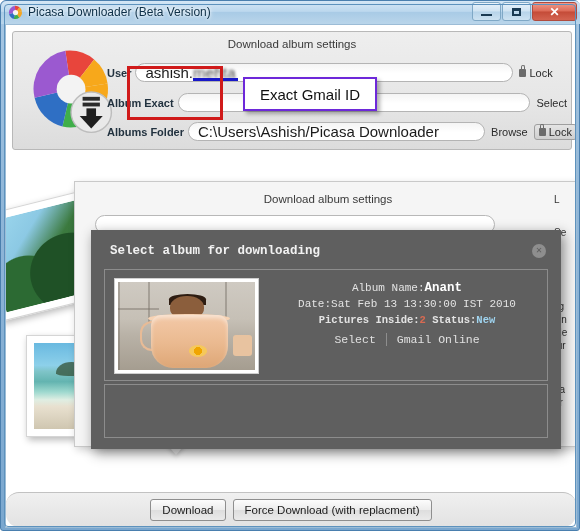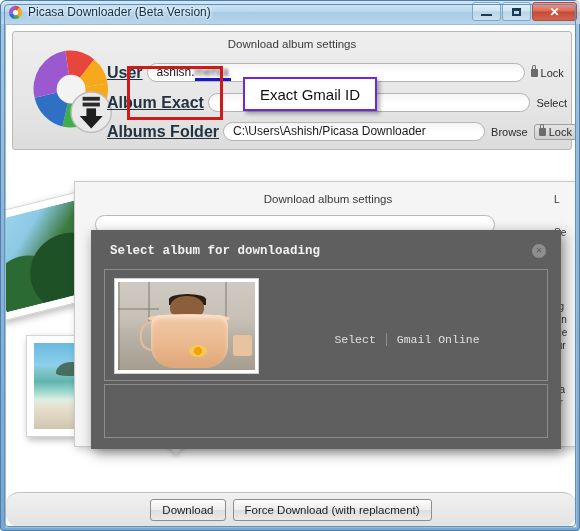--- a/index.html
+++ b/index.html
@@ -68,25 +68,25 @@
     background:linear-gradient(to bottom,#eeeeee 0%,#e6e6e6 60%,#dcdcdc 100%);
     border:1px solid #b8b8b8;border-radius:3px;box-sizing:border-box;
   }
   .panel-title{
     position:absolute;left:0;top:6px;width:100%;text-align:center;
     font-size:11.5px;color:#3a3a3a;
   }
   .logo{position:absolute;left:12px;top:13px;width:96px;height:96px;}
 
   .frow{position:absolute;height:21px;display:flex;align-items:center;}
-  .flabel{font-size:16px;font-weight:bold;color:#22323f;margin-right:4px;white-space:nowrap;text-decoration:underline;}
+  .flabel{font-size:11px;font-weight:bold;color:#22323f;margin-right:4px;white-space:nowrap;}
   .finput{
     height:19px;box-sizing:border-box;border:1px solid #b4b4b4;border-radius:10px;
     background:linear-gradient(to bottom,#f4f4f4 0%,#ffffff 55%,#ffffff 100%);
-    font-size:12px;color:#1b1b1b;padding:0 9px;line-height:17px;
+    font-size:15px;color:#1b1b1b;padding:0 9px;line-height:17px;
     font-family:"Liberation Sans",sans-serif;
     overflow:hidden;white-space:nowrap;
   }
   .sidebtn{font-size:11px;color:#2a2a2a;margin-left:6px;white-space:nowrap;display:flex;align-items:center;gap:3px;}
   .sidebtn.boxed{
     border:1px solid #9f9f9f;border-radius:3px;padding:1px 4px;
     background:linear-gradient(to bottom,#e4e4e4,#cfcfcf);
   }
   .lock-ico{display:inline-block;width:7px;height:8px;position:relative;background:#6b6b6b;border-radius:1px;}
   .lock-ico::before{content:"";position:absolute;left:1.5px;top:-4px;width:4px;height:5px;border:1.3px solid #6b6b6b;border-bottom:none;border-radius:3px 3px 0 0;box-sizing:border-box;}
@@ -421,20 +421,32 @@
               <div class="handle"></div>
               <div class="hair"></div>
               <div class="head"></div>
               <div class="rim"></div>
               <div class="bucket"></div>
               <div class="flower"></div>
               <div class="mug"></div>
             </div>
           </div>
 
+          <div class="album-meta">
+            <div class="m-name">
+              <span>Album Name:</span><b>Anant</b>
+            </div>
+            <div class="m-date">
+              <span>Date:</span><span>Sat Feb 13 13:30:00 IST 2010</span>
+            </div>
+            <div class="m-stats">
+              <span>Pictures Inside:</span><span class="m-count">2</span>
+              <span>Status:</span><span class="m-status">New</span>
+            </div>
+          </div>
 
           <div class="album-actions">
             <span>Select</span>
             <i class="act-div"></i>
             <span>Gmail Online</span>
           </div>
         </div>
 
         <div class="album-row empty"></div>
       </div>

